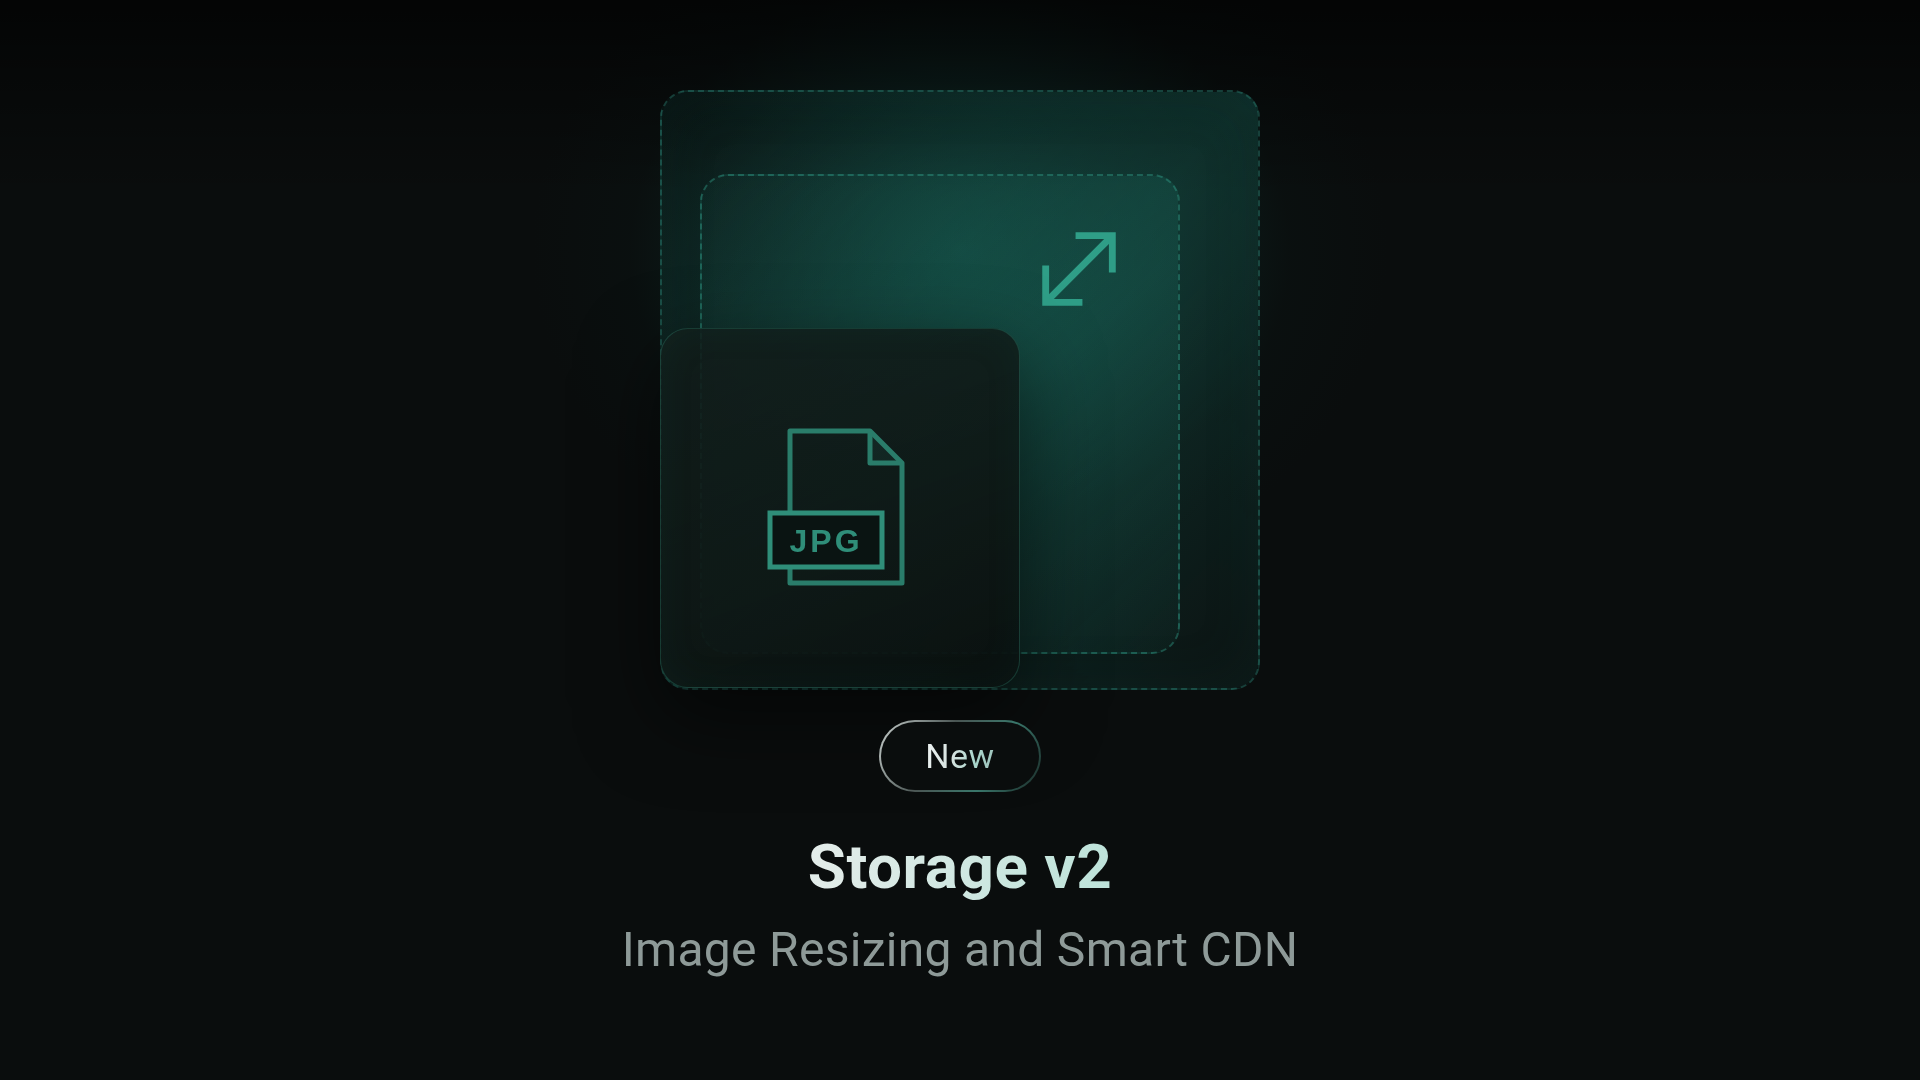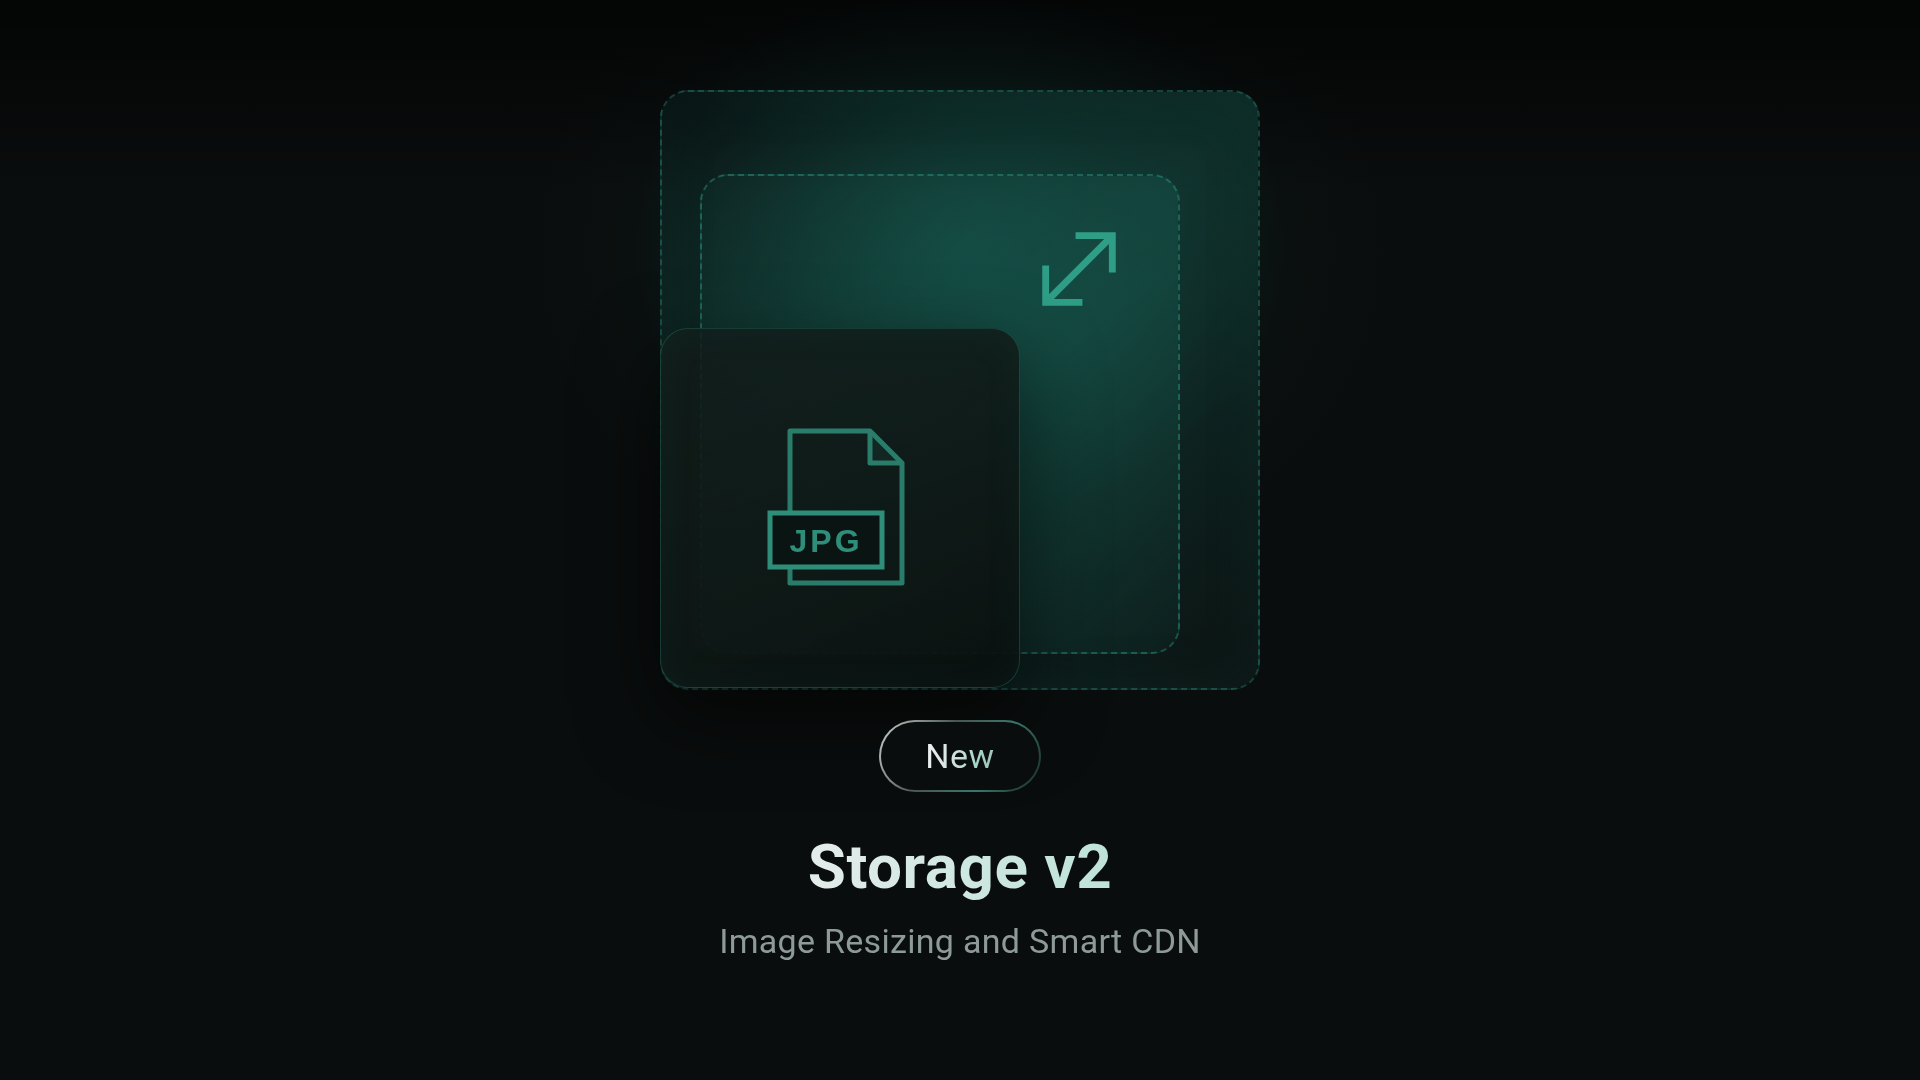--- a/index.html
+++ b/index.html
@@ -172,21 +172,21 @@
       #e2ece9 35%,
       #bfe3da 65%,
       #a9c8c1 100%);
     -webkit-background-clip: text;
     background-clip: text;
     color: transparent;
   }
 
   .subtitle {
     margin-top: 18px;
-    font-size: 34px;
+    font-size: 48px;
     font-weight: 400;
     color: #8e9a98;
     letter-spacing: 0.3px;
   }
 </style>
 </head>
 <body>
 
 <div class="glow"></div>
 <div class="vignette-top"></div>

